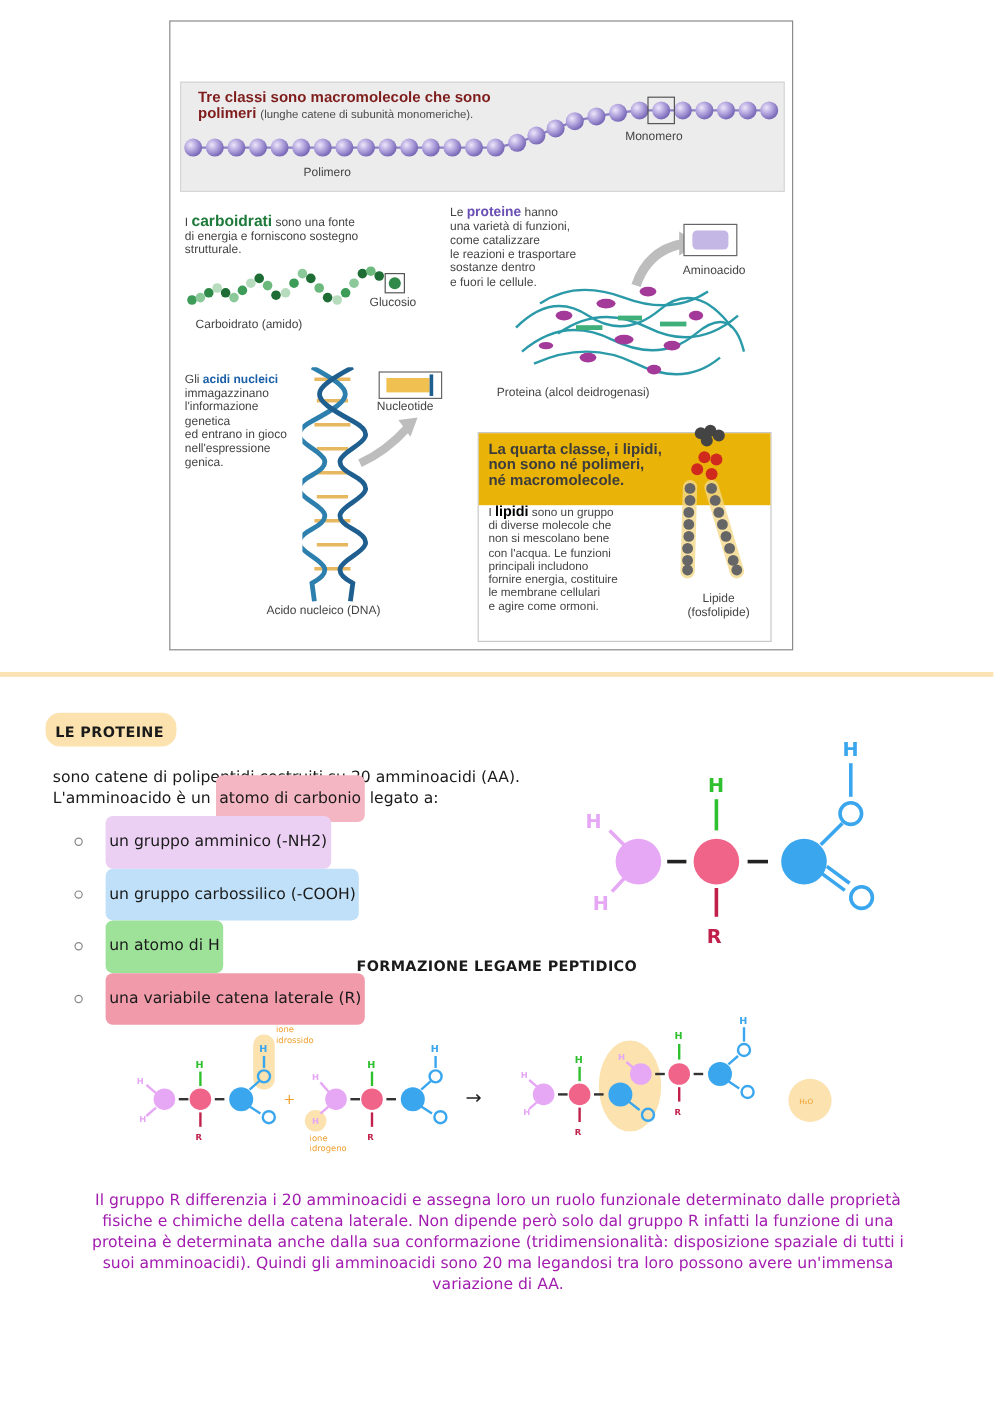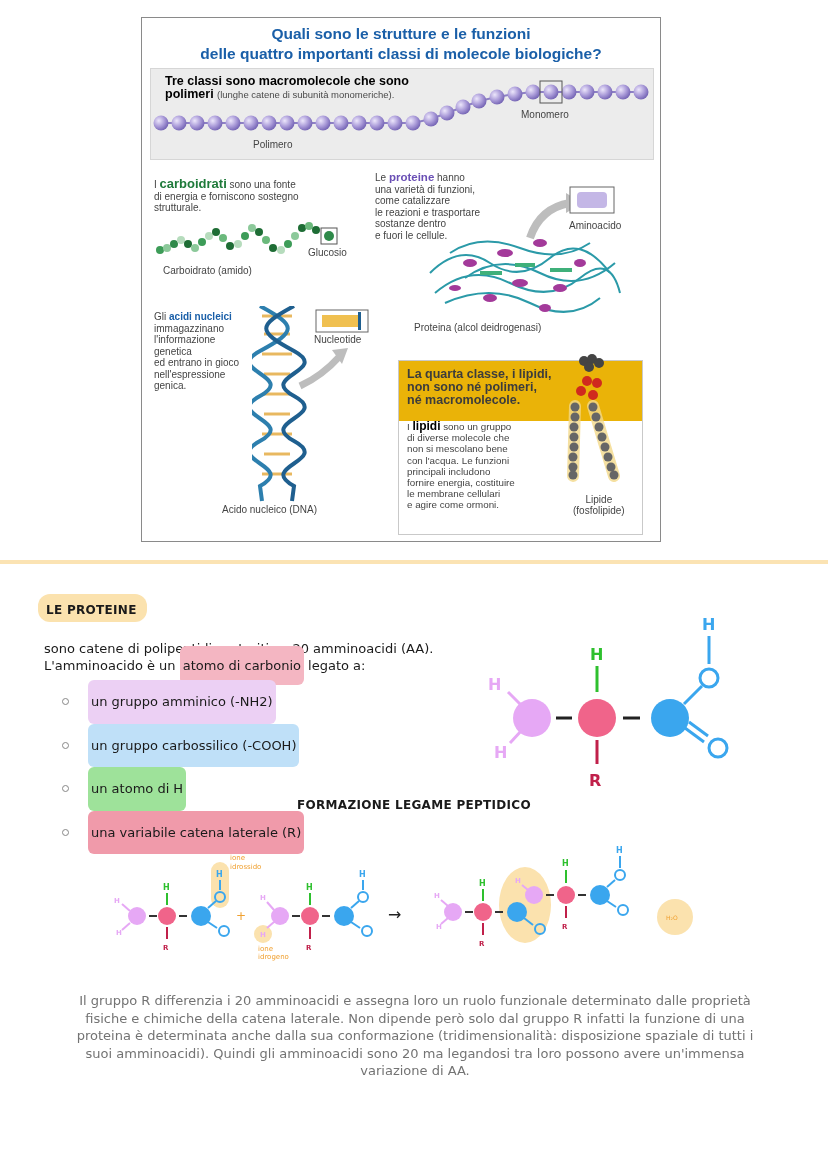--- a/index.html
+++ b/index.html
@@ -3,21 +3,21 @@
 <meta charset="utf-8">
 <style>
   * { box-sizing: border-box; margin: 0; padding: 0; }
   body { width: 828px; height: 1171px; background: #ffffff; position: relative; overflow: hidden; font-family: "DejaVu Sans", sans-serif; color: #1a1a1a; }
 
   
   .figure { position: absolute; left: 141px; top: 17px; width: 520px; height: 525px; border: 1px solid #8a8a8a; background: #fff; }
   .fig-title { position: absolute; left: 0; top: 6px; width: 100%; text-align: center; color: #1a5fa8; font-family: "Liberation Sans", sans-serif; font-weight: bold; font-size: 15.5px; line-height: 20px; }
   .poly-panel { position: absolute; left: 8px; top: 50px; width: 504px; height: 92px; background: #ececec; border: 1px solid #d6d6d6; }
   .poly-text { position: absolute; left: 14px; top: 6px; font-family: "Liberation Sans", sans-serif; color: #4a4a4a; font-size: 12px; line-height: 13px; }
-  .poly-text b { font-size: 12.5px; color: #000000; }
+  .poly-text b { font-size: 12.5px; color: #7f1d1d; }
   .poly-text .small { font-size: 9.5px; font-weight: normal; }
   .poly-svg { position: absolute; left: 0; top: 0; }
   .lbl { position: absolute; font-family: "Liberation Sans", sans-serif; font-size: 10px; color: #444; white-space: nowrap; }
 
   .ftext { position: absolute; font-family: "Liberation Sans", sans-serif; font-size: 10px; color: #444; line-height: 11.5px; }
   .ftext b.green { color: #1e7a3a; font-size: 13px; }
   .ftext b.purple { color: #6a4fb5; font-size: 11.5px; }
   .ftext b.blue { color: #1a5fa8; font-size: 10px; }
   .ftext b.orange { color: #000000; font-size: 12px; }
 
@@ -37,32 +37,28 @@
   .hl-purple { background: #ecd0f4; }
   .hl-blue { background: #bfe0f8; }
   .hl-green { background: #9ee29a; }
   .hl-rose { background: #f09aaa; }
   .bullets { position: absolute; left: 62px; top: 680px; list-style: none; font-size: 13px; line-height: 19.5px; }
   .bullets li { display: flex; align-items: center; }
   .bullet-dot { display: inline-block; width: 7px; height: 7px; border: 1px solid #888; border-radius: 50%; margin-right: 19px; }
 
   .subtitle { position: absolute; left: 0; top: 798px; width: 828px; text-align: center; font-weight: bold; font-size: 12px; letter-spacing: 0.3px; }
 
-  .conclusion { position: absolute; left: 70px; top: 992px; width: 690px; text-align: center; font-size: 13px; line-height: 17.5px; color: #737373; }
+  .conclusion { position: absolute; left: 70px; top: 992px; width: 690px; text-align: center; font-size: 13px; line-height: 17.5px; color: #a21caf; }
 
   svg text { font-family: "DejaVu Sans", sans-serif; }
 </style>
 </head>
 <body>
 
 <div class="figure">
-  <div class="fig-title">
-    <div>Quali sono le strutture e le funzioni</div>
-    <div>delle quattro importanti classi di molecole biologiche?</div>
-  </div>
 
   <div class="poly-panel">
     <svg class="poly-svg" width="504" height="92">
       <defs>
         <radialGradient id="bead" cx="35%" cy="35%" r="65%">
           <stop offset="0%" stop-color="#ece6fb"></stop>
           <stop offset="60%" stop-color="#a99ad8"></stop>
           <stop offset="100%" stop-color="#7a6ab8"></stop>
         </radialGradient>
       </defs>

